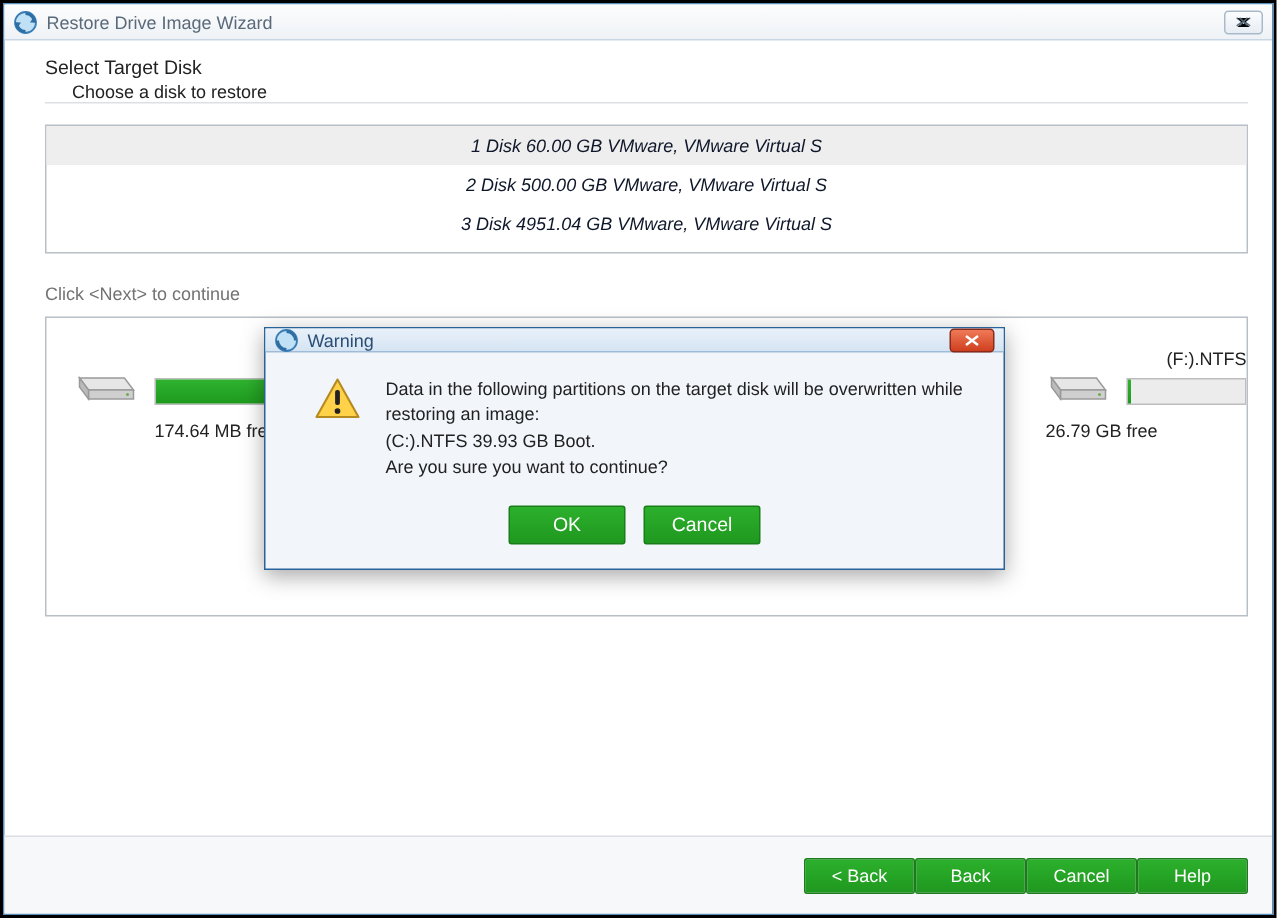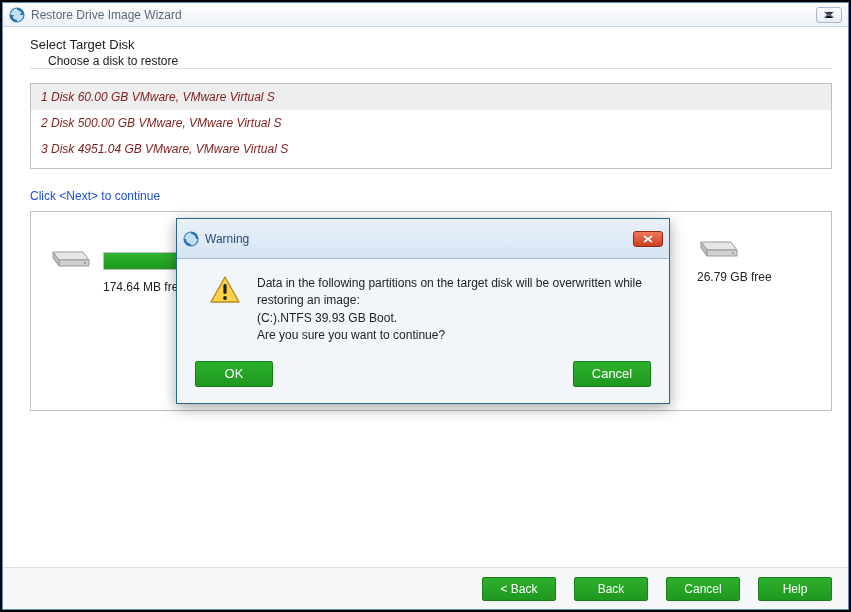--- a/index.html
+++ b/index.html
@@ -14,49 +14,49 @@
   .app-icon { width: 16px; height: 16px; }
 
   
   .content { padding: 10px 16px 0 27px; }
   .heading { font-size: 13px; color: #222; margin-bottom: 2px; }
   .subheading { font-size: 12px; color: #222; margin-left: 18px; }
   .rule { height: 1px; background: #dcdfe3; margin: 0 0 14px 0; }
 
   
   .disklist { border: 1px solid #b9bfc6; background: #fff; }
-  .diskrow { padding: 6px 10px; font-style: italic; color: #7f1d1d; border-bottom: 0px; }
+  .diskrow { padding: 6px 10px; font-style: italic; color: #0f172a; border-bottom: 0px; text-align: center; }
   .diskrow.sel { background: #eeeeee; font-weight: 500; }
 
-  .continue-hint { margin-top: 20px; margin-bottom: 8px; color: #1d4ed8; }
+  .continue-hint { margin-top: 20px; margin-bottom: 8px; color: #737373; }
 
   
   .preview { border: 1px solid #b9bfc6; height: 200px; padding: 20px 18px; display: flex; gap: 60px; overflow: hidden; }
   .partition { display: flex; flex-direction: column; }
   .prow-top { display: flex; align-items: flex-end; gap: 10px; text-align: right; }
   .hdd-icon { width: 44px; height: 28px; }
   .pcol { display: flex; flex-direction: column; gap: 4px; }
   .pname { font-size: 12px; color: #222; margin-bottom: 2px; white-space: nowrap; }
   .bar { width: 210px; height: 18px; border: 1px solid #bdbdbd; background: #ececec; position: relative; }
   .bar .fill { position: absolute; left: 0; top: 0; bottom: 0; background: #22aa22; background: linear-gradient(#2fb32f,#1e9a1e); }
   .pfree { font-size: 12px; color: #222; margin-top: 10px; white-space: nowrap; }
 
   
-  .footer { position: absolute; left: 0; right: 0; bottom: 0; height: 42px; border-top: 1px solid #dcdfe3; background: #f7f8fa; display: flex; align-items: center; justify-content: flex-end; padding-right: 16px; gap: 18px; }
+  .footer { position: absolute; left: 0; right: 0; bottom: 0; height: 52px; border-top: 1px solid #dcdfe3; background: #f7f8fa; display: flex; align-items: center; justify-content: flex-end; padding-right: 16px; gap: 0; }
   .btn { min-width: 74px; height: 24px; background: linear-gradient(#2cb02c,#1f981f); color: #fff; border: 1px solid #1a7d1a; border-radius: 2px; font-size: 12px; display: flex; align-items: center; justify-content: center; cursor: pointer; }
 
   
   .modal { position: absolute; left: 176px; top: 218px; width: 494px; border: 1px solid #28639a; background: #f2f6fb; box-shadow: 0 4px 14px rgba(0,0,0,0.35); }
-  .modal-titlebar { height: 40px; background: linear-gradient(#e9f1f9,#d5e4f3); border-bottom: 1px solid #9fbbd6; display: flex; align-items: center; padding: 4px 6px; gap: 6px; }
+  .modal-titlebar { height: 16px; background: linear-gradient(#e9f1f9,#d5e4f3); border-bottom: 1px solid #9fbbd6; display: flex; align-items: center; padding: 4px 6px; gap: 6px; }
   .modal-titlebar .title { color: #2a4d74; font-size: 12px; flex: 1; }
   .closebtn { width: 30px; height: 16px; border: 1px solid #8a2a1a; border-radius: 3px; background: linear-gradient(#ef7a58,#cf3f1e); display: flex; align-items: center; justify-content: center; }
   .modal-body { display: flex; padding: 16px 18px 10px 32px; gap: 16px; }
   .warn-icon { width: 32px; height: 30px; flex-shrink: 0; }
   .modal-text { color: #222; line-height: 1.45; font-size: 12px; }
-  .modal-buttons { display: flex; justify-content: space-between; gap: 12px; padding: 6px 18px 16px 18px; }
+  .modal-buttons { display: flex; justify-content: center; gap: 12px; padding: 6px 18px 16px 18px; }
   .modal-buttons .btn { min-width: 78px; height: 26px; font-size: 13px; }
 
 </style>
 </head>
 <body>
 
 <div class="window">
 
   <div class="titlebar">
     <span class="app-icon">
@@ -138,20 +138,26 @@
       <div class="partition">
         <div class="prow-top">
           <span class="hdd-icon">
             <svg viewBox="0 0 44 28">
                 <polygon points="4,10 34,10 40,18 10,18" fill="#e6e6e6" stroke="#9a9a9a"></polygon>
                 <polygon points="10,18 40,18 40,24 10,24" fill="#cfcfcf" stroke="#9a9a9a"></polygon>
                 <polygon points="4,10 10,18 10,24 4,16" fill="#bcbcbc" stroke="#9a9a9a"></polygon>
                 <circle cx="36" cy="21" r="1" fill="#6fae4d"></circle>
               </svg>
           </span>
+          <div class="pcol">
+            <div class="pname">(F:).NTFS</div>
+            <div class="bar" style="width:80px">
+                <div class="fill" style="width:3%"></div>
+              </div>
+          </div>
         </div>
         <div class="pfree" style="margin-left:0px">26.79 GB free</div>
       </div>
     </div>
   </div>
 
   <div class="footer">
     <div class="btn">&lt; Back</div>
     <div class="btn">Back</div>
     <div class="btn">Cancel</div>

